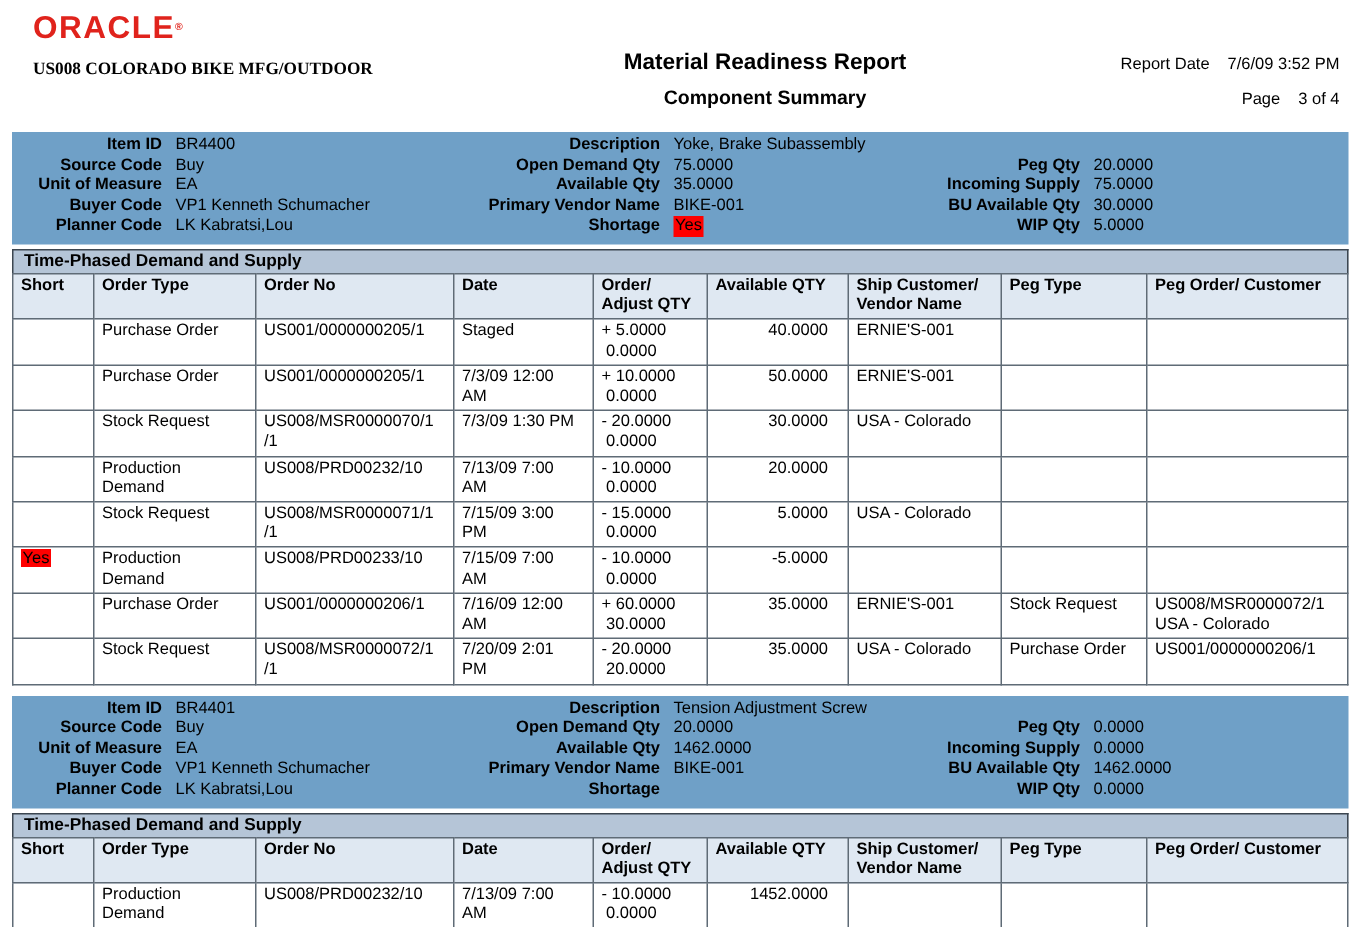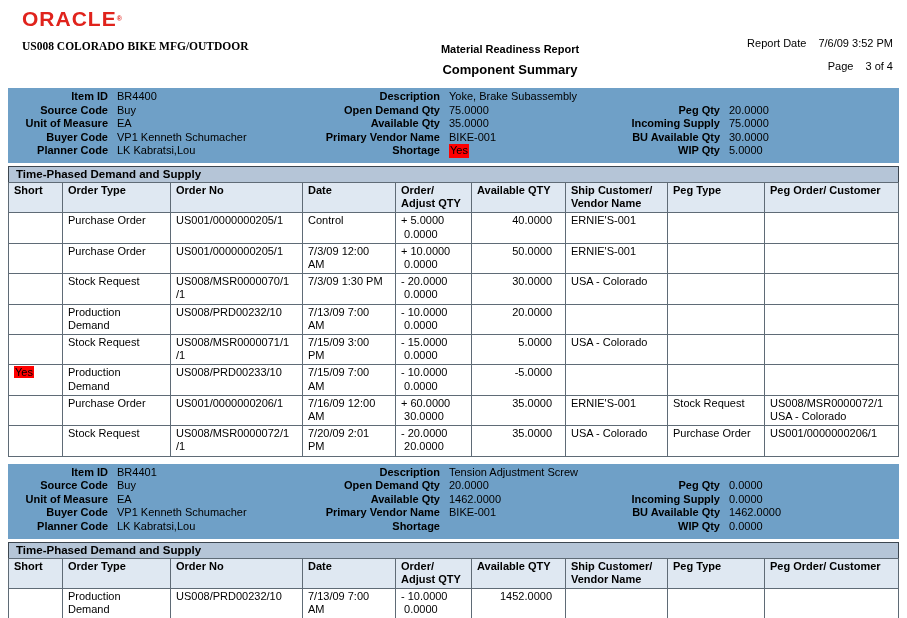--- a/index.html
+++ b/index.html
@@ -15,21 +15,21 @@
     overflow:hidden;
   }
   
   .header{display:flex;padding:8px 14px 0 22px;height:84px;}
   .header-left{width:330px;flex:none;}
   .logo{color:var(--oracle-red);font-weight:bold;font-size:21px;letter-spacing:1px;line-height:22px;}
   .logo .reg{font-size:7px;vertical-align:top;}
   .app-name{color:var(--accent-blue);font-size:14.5px;margin-top:2px;}
   .bu{font-family:"Liberation Serif","DejaVu Serif",serif;font-weight:bold;font-size:11.5px;margin-top:10px;}
   .header-center{flex:1;text-align:center;}
-  .hc-title{font-weight:bold;font-size:11px;margin-top:35px;}
+  .hc-title{font-weight:bold;font-size:15px;margin-top:25px;}
   .hc-subtitle{font-weight:bold;font-size:13px;margin-top:7px;}
   .header-right{width:225px;flex:none;padding-top:29px;}
   .hr-row{display:flex;margin-bottom:11px;justify-content:flex-end;}
   .hr-label{width:80px;text-align:right;flex:none;}
   .hr-value{margin-left:12px;}
   
   .band{margin:4px 8px 0 8px;background:var(--band);padding:2px 6px 5px 0;display:flex;line-height:13.6px;}
   .kv-col{display:flex;flex-direction:column;}
   .kv-col1{width:292px;flex:none;}
   .kv-col2{width:302px;flex:none;}
@@ -177,21 +177,21 @@
 Vendor Name</th>
           <th>Peg Type</th>
           <th>Peg Order/ Customer</th>
         </tr>
       </thead>
     <tbody>
         <tr>
           <td></td>
           <td>Purchase Order</td>
           <td>US001/0000000205/1</td>
-          <td>Control</td>
+          <td>Staged</td>
           <td>+ 5.0000
  0.0000</td>
           <td>40.0000</td>
           <td>ERNIE'S-001</td>
           <td></td>
           <td></td>
         </tr>
         <tr>
           <td></td>
           <td>Purchase Order</td>

